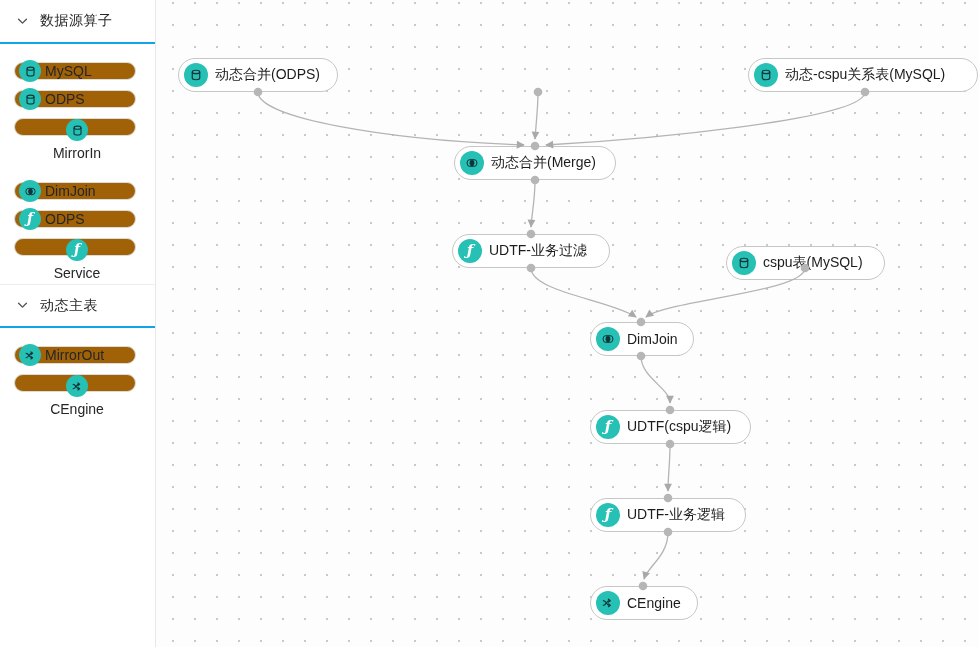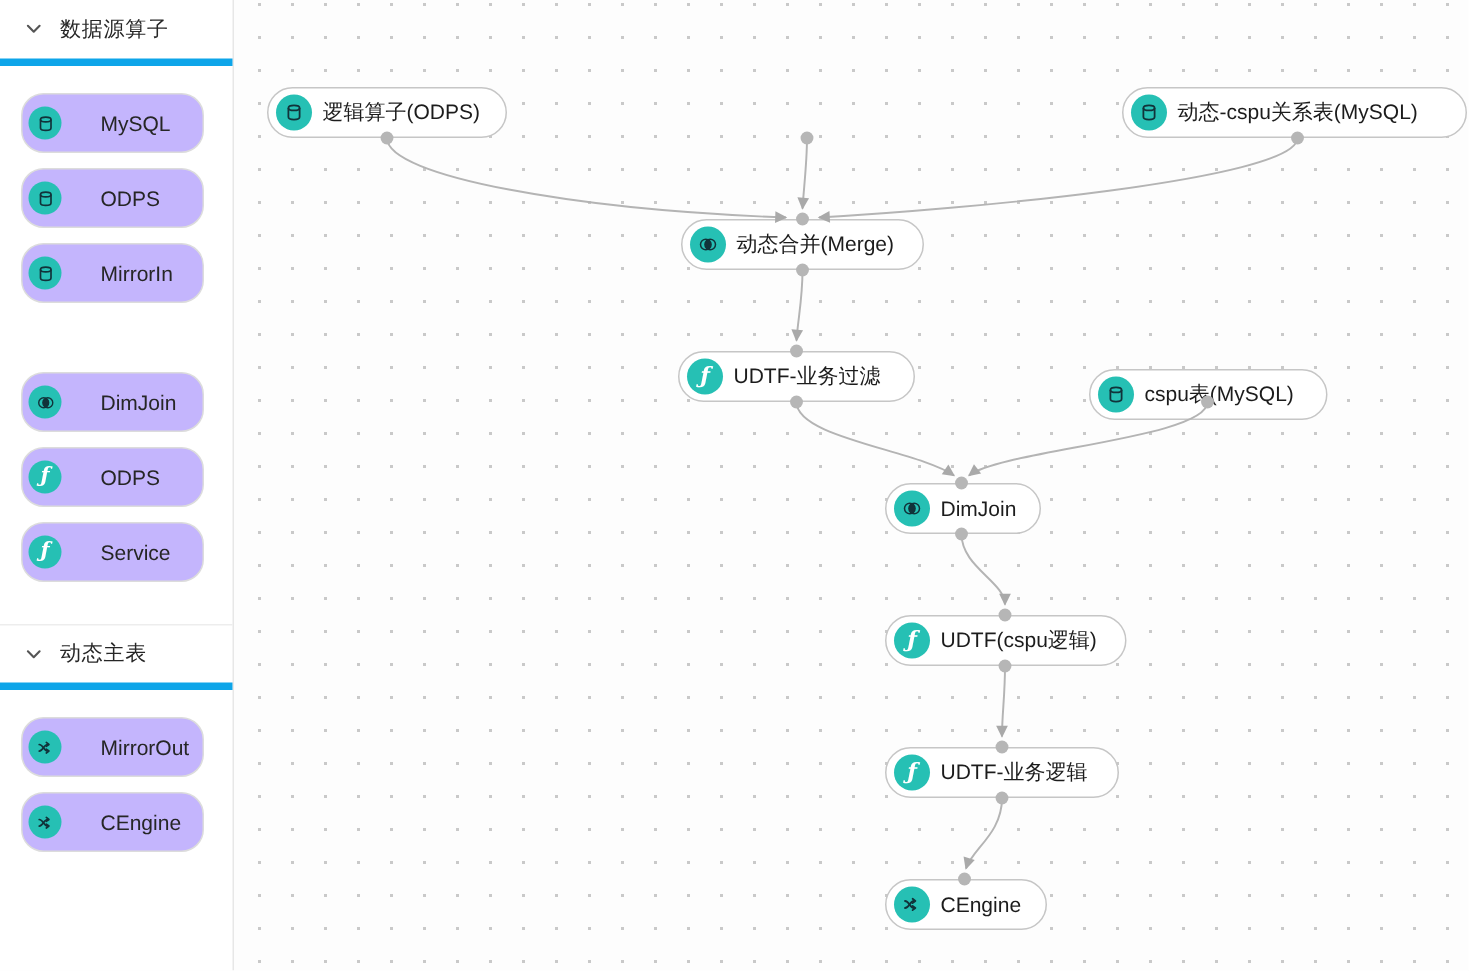--- a/index.html
+++ b/index.html
@@ -15,40 +15,40 @@
   .sidebar {
     width: 156px; height: 647px;
     background: #ffffff;
     border-right: 1px solid #e7e7e7;
     flex: 0 0 156px;
   }
   .section-header {
     height: 44px;
     display: flex; align-items: center;
     padding-left: 16px; gap: 11px;
-    border-bottom: 5px solid #0ea5e9;
+    border-bottom: 2px solid #0ea5e9;
     border-top: 1px solid #ededed;
     cursor: pointer;
   }
   .section-header.first { border-top: none; }
   .section-title { font-size: 14px; color: #262626; letter-spacing: 0.5px; }
   .chevron { flex: 0 0 auto; display: block; }
 
   .section-items { padding: 18px 0 28px 14px; }
   .palette-item {
-    width: 122px; height: 40px;
+    width: 122px; height: 18px;
     border: 1px solid #dcdcdc;
     border-radius: 15px;
-    background: #c4b5fd;
+    background: #a16207;
     display: flex; align-items: center;
-    gap: 26px; padding-left: 4px;
+    gap: 4px; padding-left: 4px;
     margin-bottom: 10px;
     cursor: grab;
   }
-  .palette-item:last-child { margin-bottom: 0; }
+  .palette-item:last-child { margin-bottom: 0; flex-direction: column; }
   .op-circle {
     width: 22px; height: 22px; border-radius: 50%;
     background: #26c0b4;
     display: flex; align-items: center; justify-content: center;
     flex: 0 0 22px;
   }
   .op-label { font-size: 14px; color: #262626; white-space: nowrap; }
 
   
   .canvas {
@@ -189,21 +189,21 @@
 
 <div class="canvas">
 
   <div class="flow-node" style="left:22px; top:58px; width:160px;">
     <span class="op-circle">
       <svg width="16" height="16" viewBox="0 0 24 24" fill="none" class="icon-dark" stroke-width="1.8">
           <ellipse cx="12" cy="7.4" rx="5.6" ry="2.5"></ellipse>
           <path d="M6.4,7.4 V16.6 C6.4,18 8.9,19.1 12,19.1 C15.1,19.1 17.6,18 17.6,16.6 V7.4"></path>
         </svg>
     </span>
-    <span class="node-label">逻辑算子(ODPS)</span>
+    <span class="node-label">动态合并(ODPS)</span>
   </div>
 
 
   <div class="flow-node" style="left:592px; top:58px; width:230px;">
     <span class="op-circle">
       <svg width="16" height="16" viewBox="0 0 24 24" fill="none" class="icon-dark" stroke-width="1.8">
           <ellipse cx="12" cy="7.4" rx="5.6" ry="2.5"></ellipse>
           <path d="M6.4,7.4 V16.6 C6.4,18 8.9,19.1 12,19.1 C15.1,19.1 17.6,18 17.6,16.6 V7.4"></path>
         </svg>
     </span>

